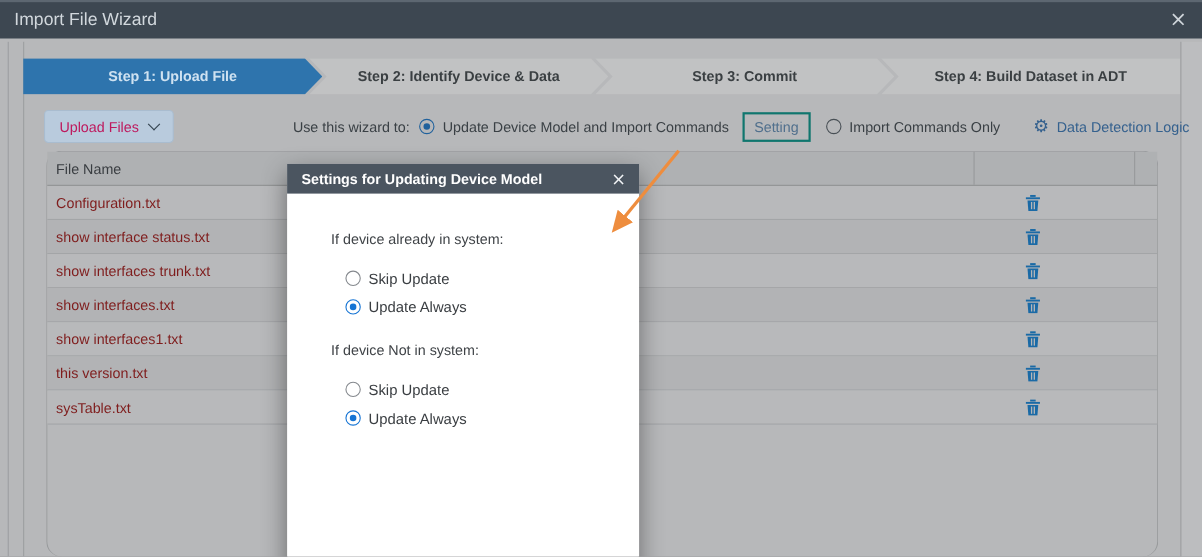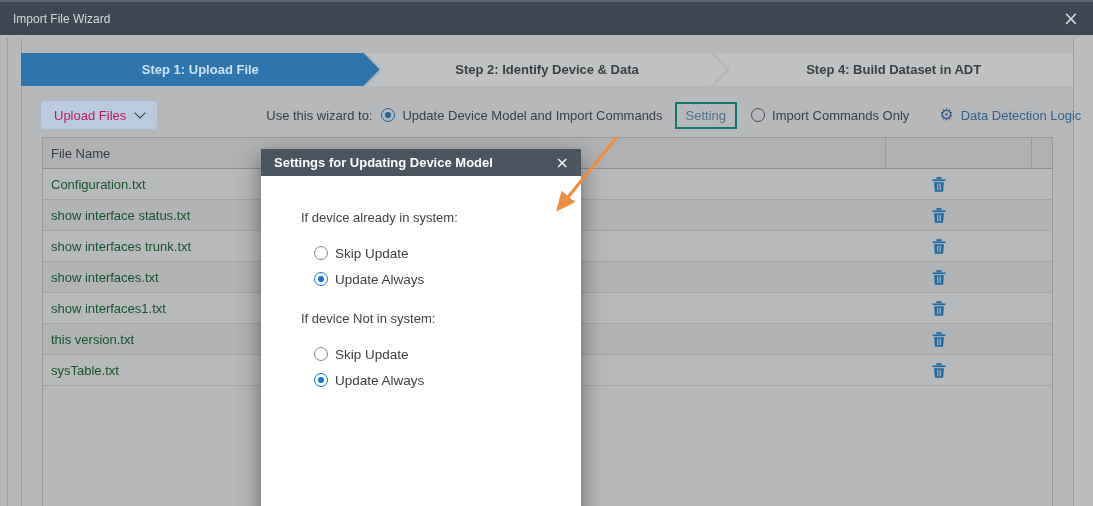--- a/index.html
+++ b/index.html
@@ -8,21 +8,21 @@
     background:#b7b8ba;
     font-family:"Liberation Sans","DejaVu Sans",sans-serif;
     -webkit-font-smoothing:antialiased;
   }
   
   .titlebar{
     position:absolute;left:0;top:0;right:0;height:35px;
     background:#3d4751;border-top:2px solid #5d6771;
     box-sizing:border-box;display:flex;align-items:center;
   }
-  .titlebar .title{color:#d2d8dd;font-size:12px;margin-left:13px;}
+  .titlebar .title{color:#d2d8dd;font-size:16px;margin-left:13px;}
   .titlebar .close{
     margin-left:auto;margin-right:14px;color:#cfd5da;font-size:19px;line-height:19px;
     cursor:pointer;font-family:"DejaVu Sans",sans-serif;
   }
   
   .content{position:absolute;left:0;top:35px;right:0;bottom:0;}
   .vline{position:absolute;top:3px;bottom:0;width:1px;background:#9d9fa1;}
   .rightstrip{position:absolute;top:3px;bottom:0;left:1074px;right:0;background:#bcbdbf;}
   
   .steps{
@@ -81,31 +81,32 @@
     color:#51708d;cursor:pointer;
   }
   .tb-divider{width:1px;height:24px;background:#8e9499;margin:0 15px;}
   .ddl{display:flex;align-items:center;gap:7px;color:#35618e;cursor:pointer;}
   .gear{font-size:16px;line-height:16px;color:#35618e;font-family:"DejaVu Sans",sans-serif;}
   
   .ftable{
     position:absolute;left:42px;top:102px;width:1011px;bottom:0;
     border-left:1px solid #97999b;border-right:1px solid #97999b;border-top:1px solid #97999b;
     box-sizing:border-box;
+    border-radius:14px;
   }
   .thead{
     height:30px;background:#afb1b3;border-bottom:1px solid #8d8f91;
     display:flex;align-items:center;position:relative;
     font-size:13px;color:#393d41;
   }
   .thead .hname{padding-left:8px;}
   .hsep{position:absolute;top:0;bottom:0;width:1px;background:#97999b;}
   .trow{
     height:30px;border-bottom:1px solid #a3a5a7;display:flex;align-items:center;
-    position:relative;font-size:13px;color:#14532d;cursor:default;
+    position:relative;font-size:13px;color:#7f1d1d;cursor:default;
   }
   .trow:nth-child(odd){background:#b8b9bb;}
   .trow:nth-child(even){background:#b2b3b5;}
   .fname{padding-left:8px;}
   .trash{
     position:absolute;right:106px;top:8px;width:14px;height:15px;cursor:pointer;display:block;
   }
   
   .modal{
     position:absolute;left:261px;top:149px;width:320px;height:432px;background:#ffffff;
@@ -149,20 +150,23 @@
   <div class="vline" style="left:7px"></div>
   <div class="vline" style="left:21px"></div>
   <div class="vline" style="left:1073px"></div>
 
   <div class="steps">
     <div class="step active">
       <span>Step 1: Upload File</span>
     </div>
     <div class="step">
       <span>Step 2: Identify Device &amp; Data</span>
+    </div>
+    <div class="step">
+      <span>Step 3: Commit</span>
     </div>
     <div class="step">
       <span>Step 4: Build Dataset in ADT</span>
     </div>
   </div>
 
   <div class="toolbar">
     <button class="upload-btn">
       <span>Upload Files</span>
       <span class="caret"></span>

